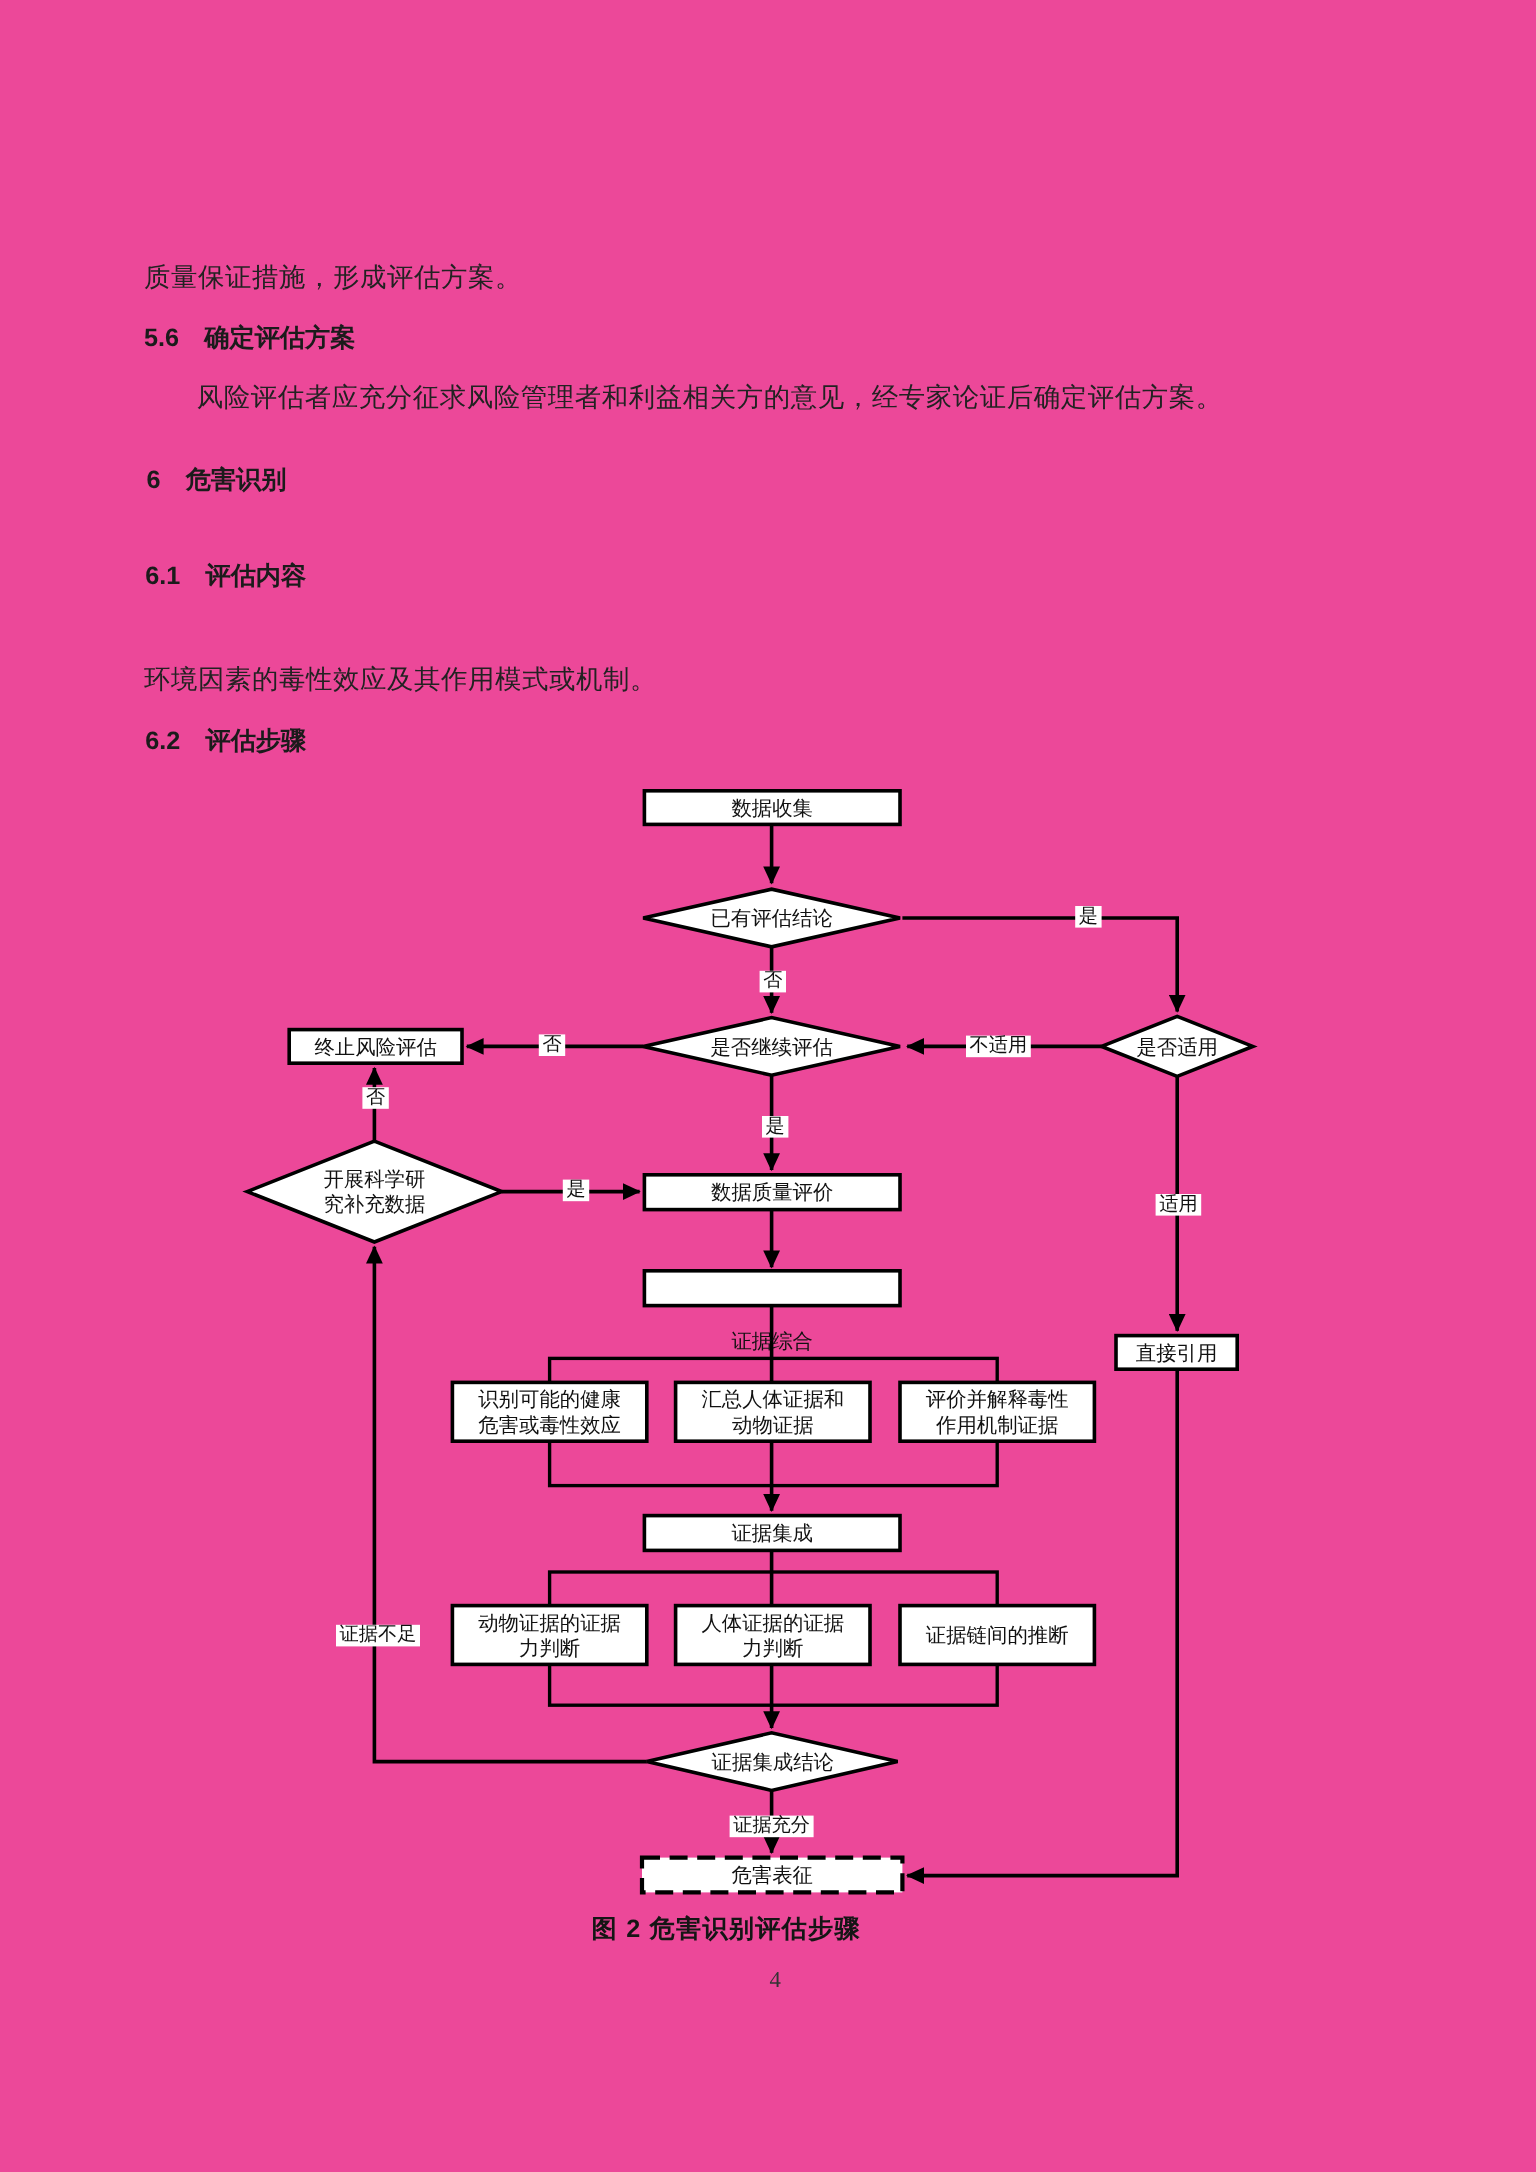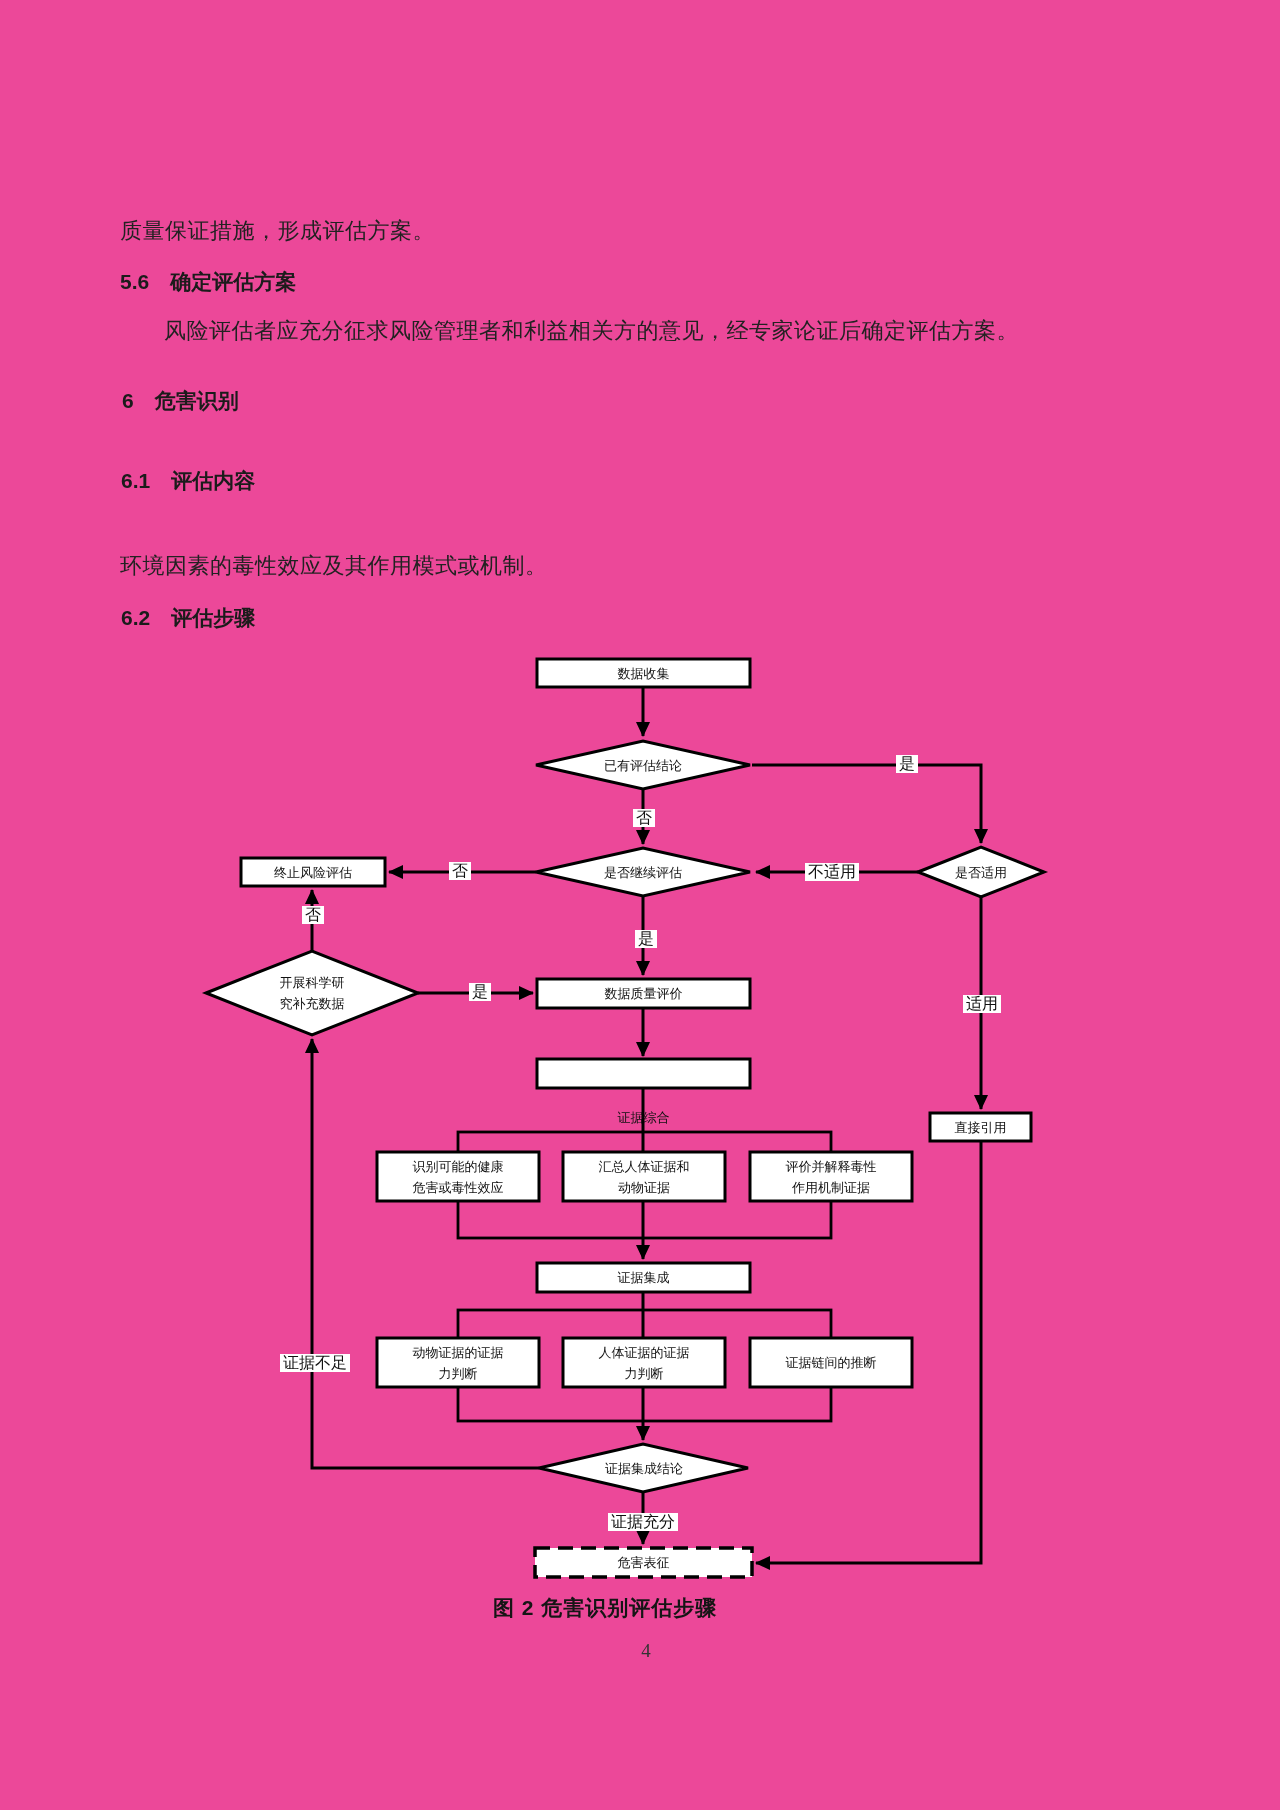--- a/index.html
+++ b/index.html
@@ -33,21 +33,21 @@
   }
   .heading .hnum{margin-right:21px;}
   .flow-svg{position:absolute;left:0;top:0;}
   .node-text{
     position:absolute;
     display:flex;
     align-items:center;
     justify-content:center;
     text-align:center;
     font-family:"Liberation Sans","DejaVu Sans",sans-serif;
-    font-size:13px;
+    font-size:17px;
     line-height:21px;
     color:#111111;
     white-space:pre-line;
     pointer-events:none;
   }
   .elabel{
     position:absolute;
     transform:translate(-50%,-50%);
     background:#ffffff;
     padding:0 3px;

